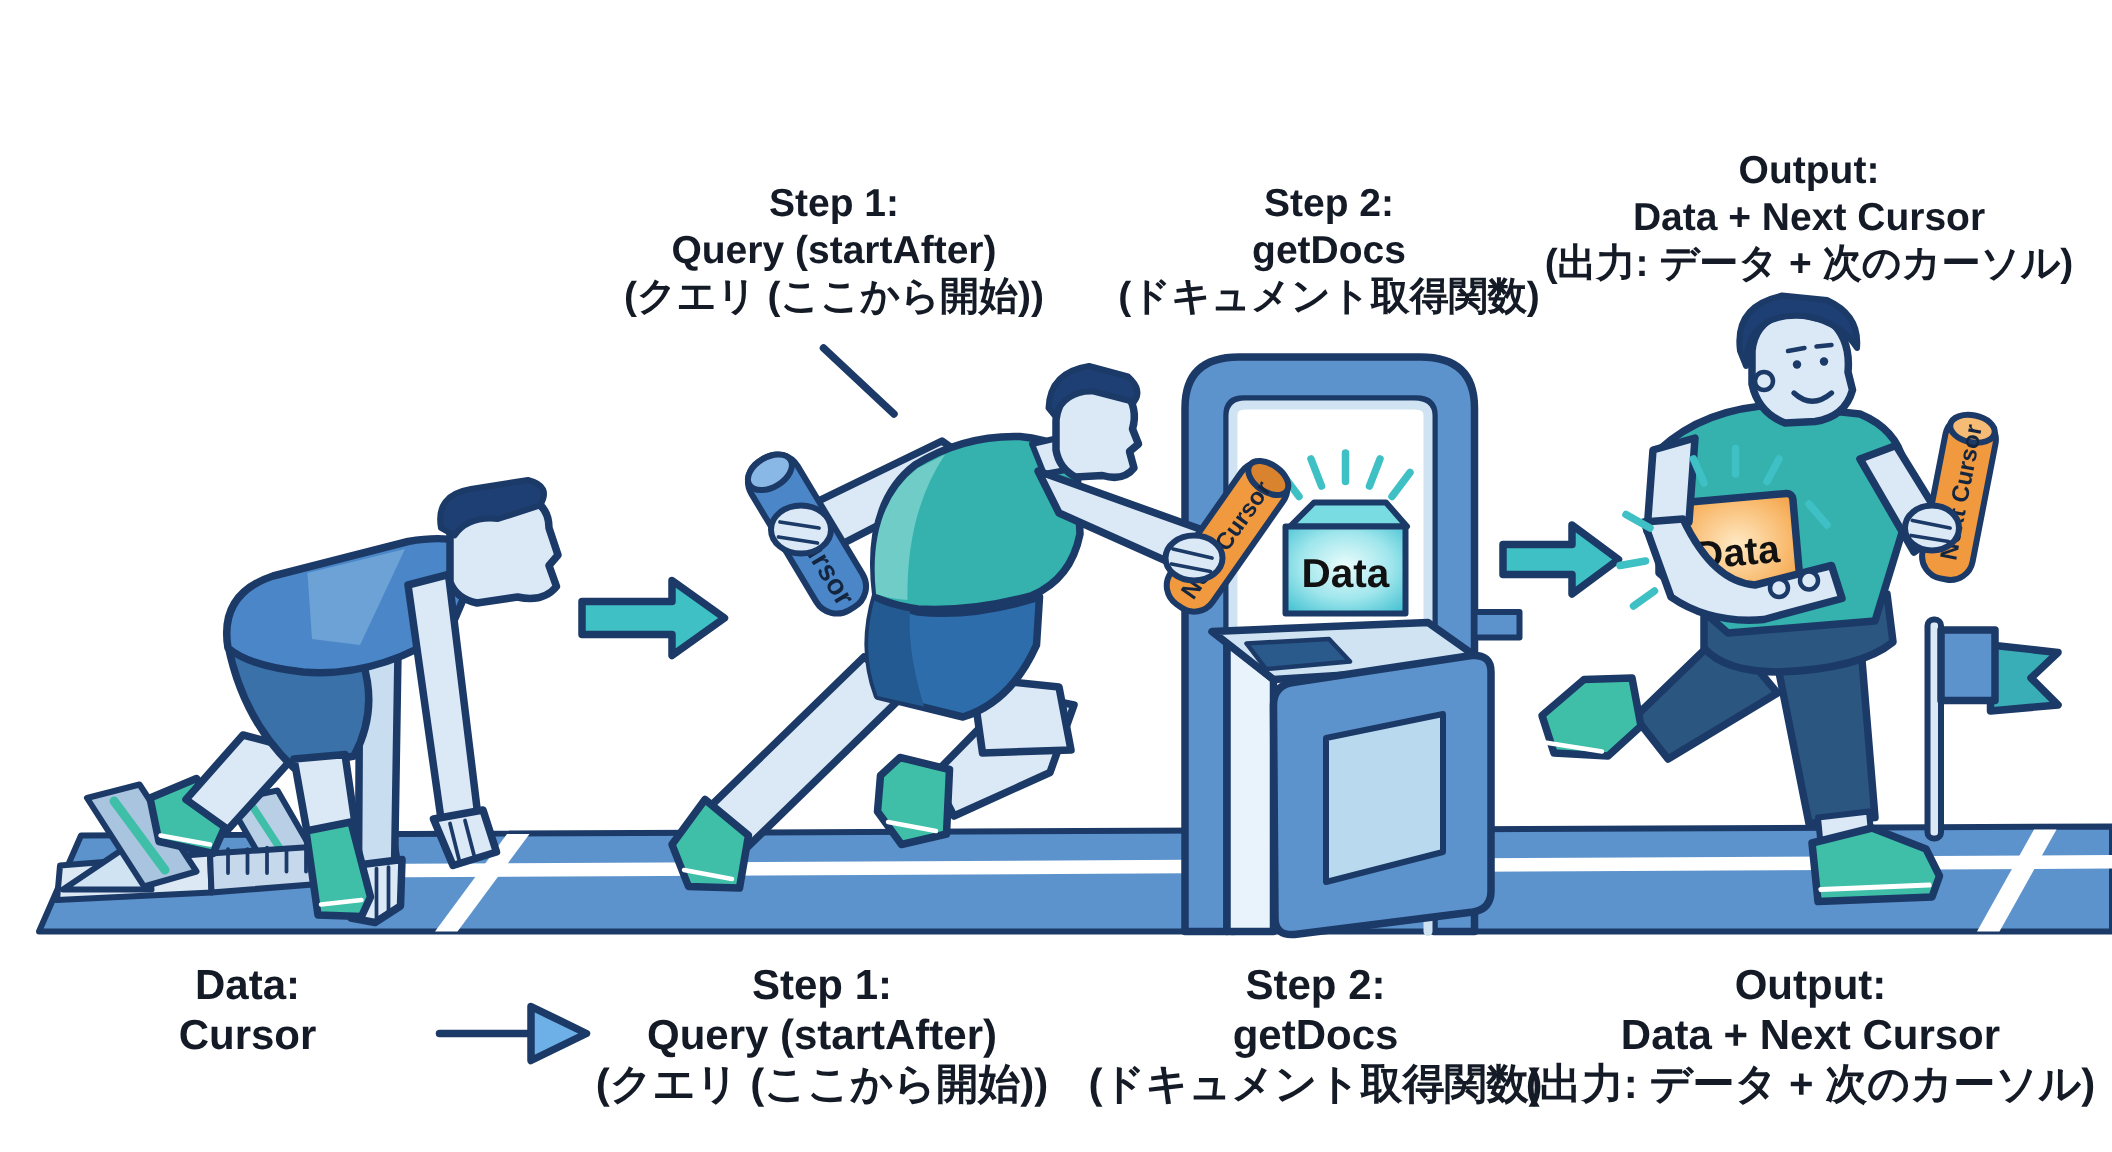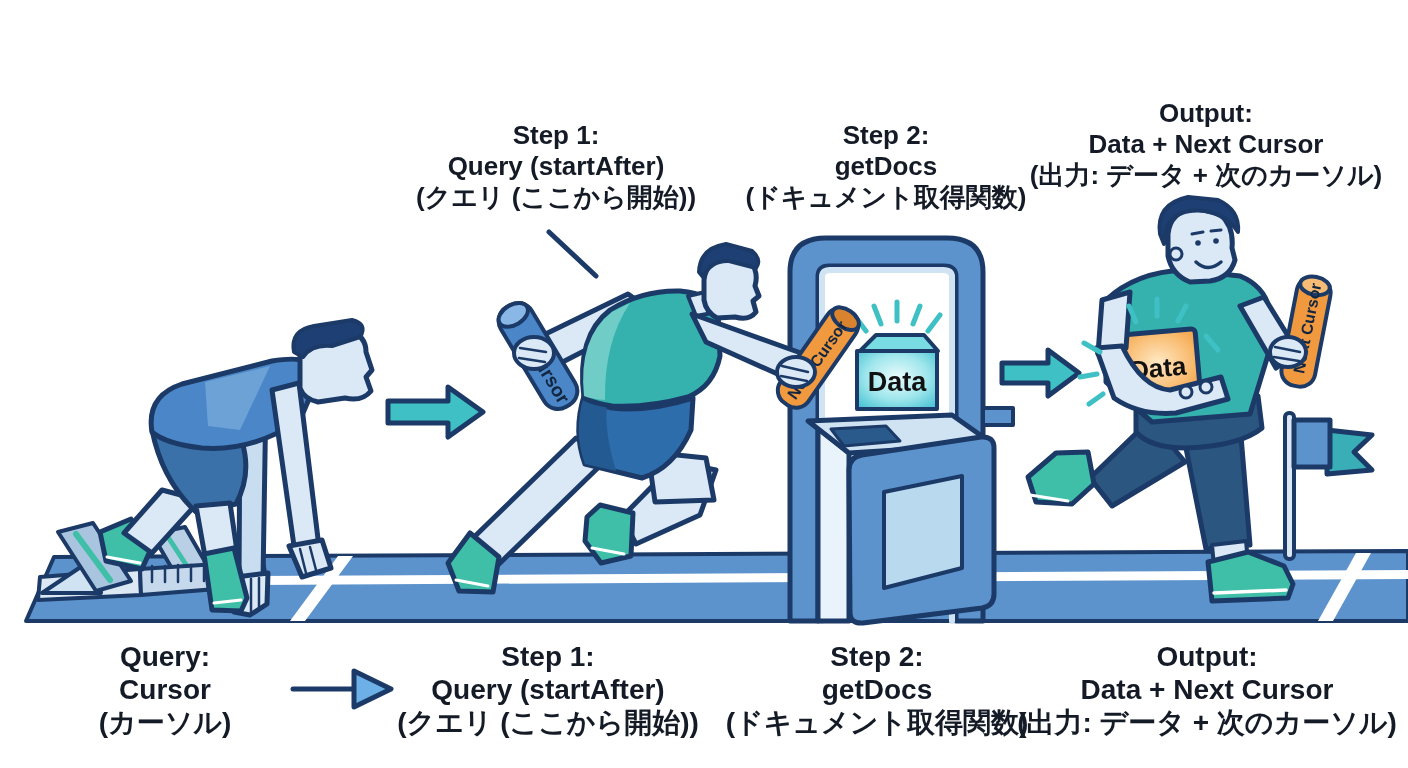--- a/index.html
+++ b/index.html
@@ -223,23 +223,22 @@
     <div>getDocs</div>
     <div>(ドキュメント取得関数)</div>
   </div>
   <div class="lbl top" style="left:1206px;top:98px;">
     <div>Output:</div>
     <div>Data + Next Cursor</div>
     <div>(出力: データ + 次のカーソル)</div>
   </div>
 
   <div class="lbl bottom" style="left:165px;top:640px;">
-    <div>Query:</div>
+    <div>Data:</div>
     <div>Cursor</div>
-    <div>(カーソル)</div>
   </div>
   <div class="lbl bottom" style="left:548px;top:640px;">
     <div>Step 1:</div>
     <div>Query (startAfter)</div>
     <div>(クエリ (ここから開始))</div>
   </div>
   <div class="lbl bottom" style="left:877px;top:640px;">
     <div>Step 2:</div>
     <div>getDocs</div>
     <div>(ドキュメント取得関数)</div>

